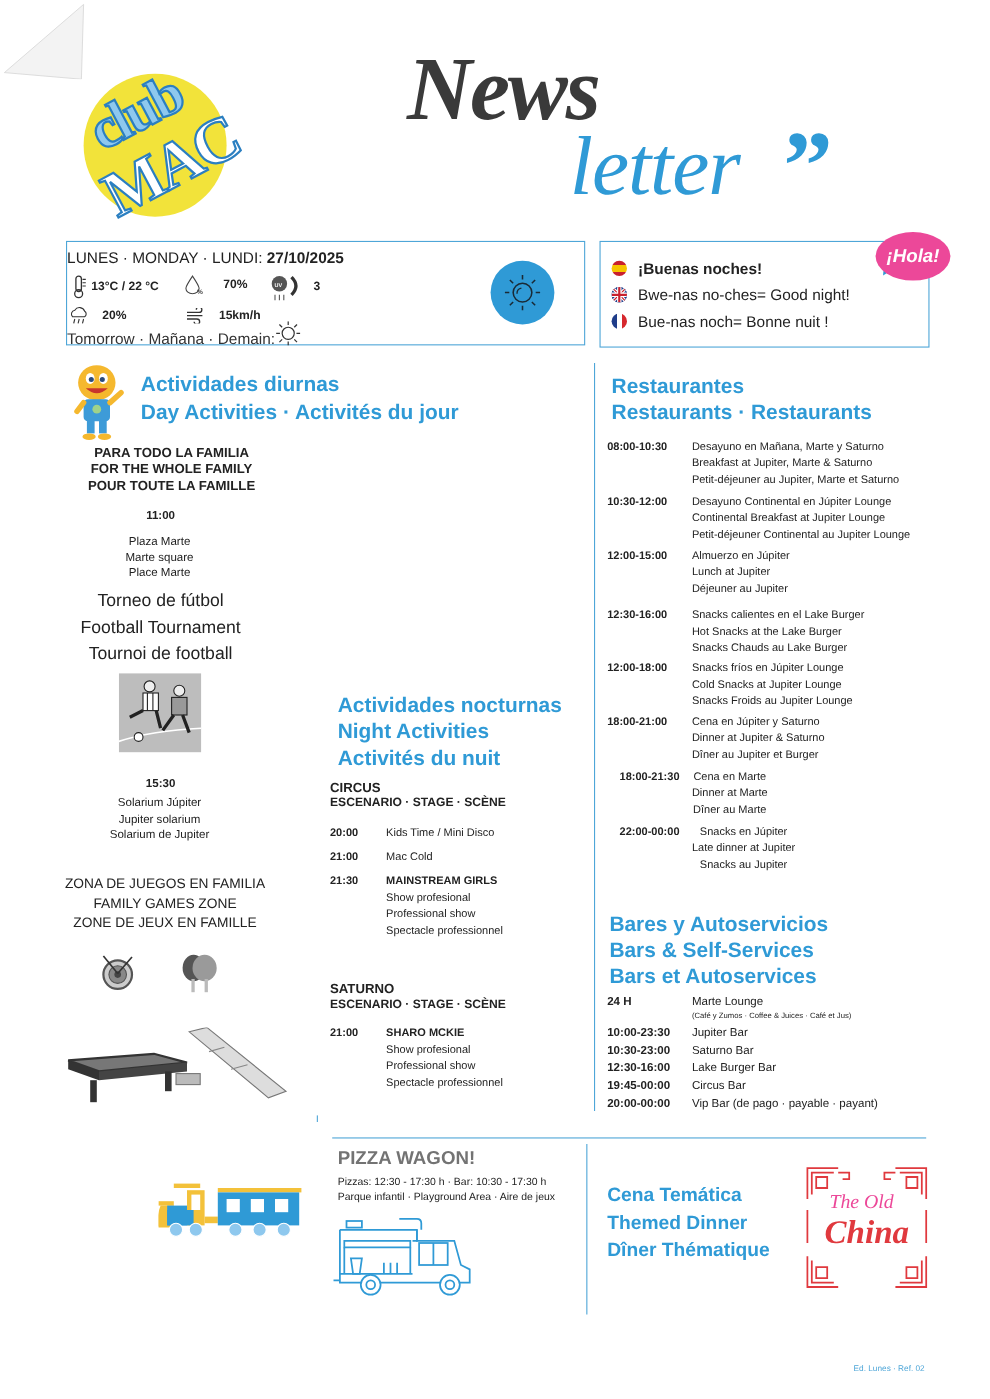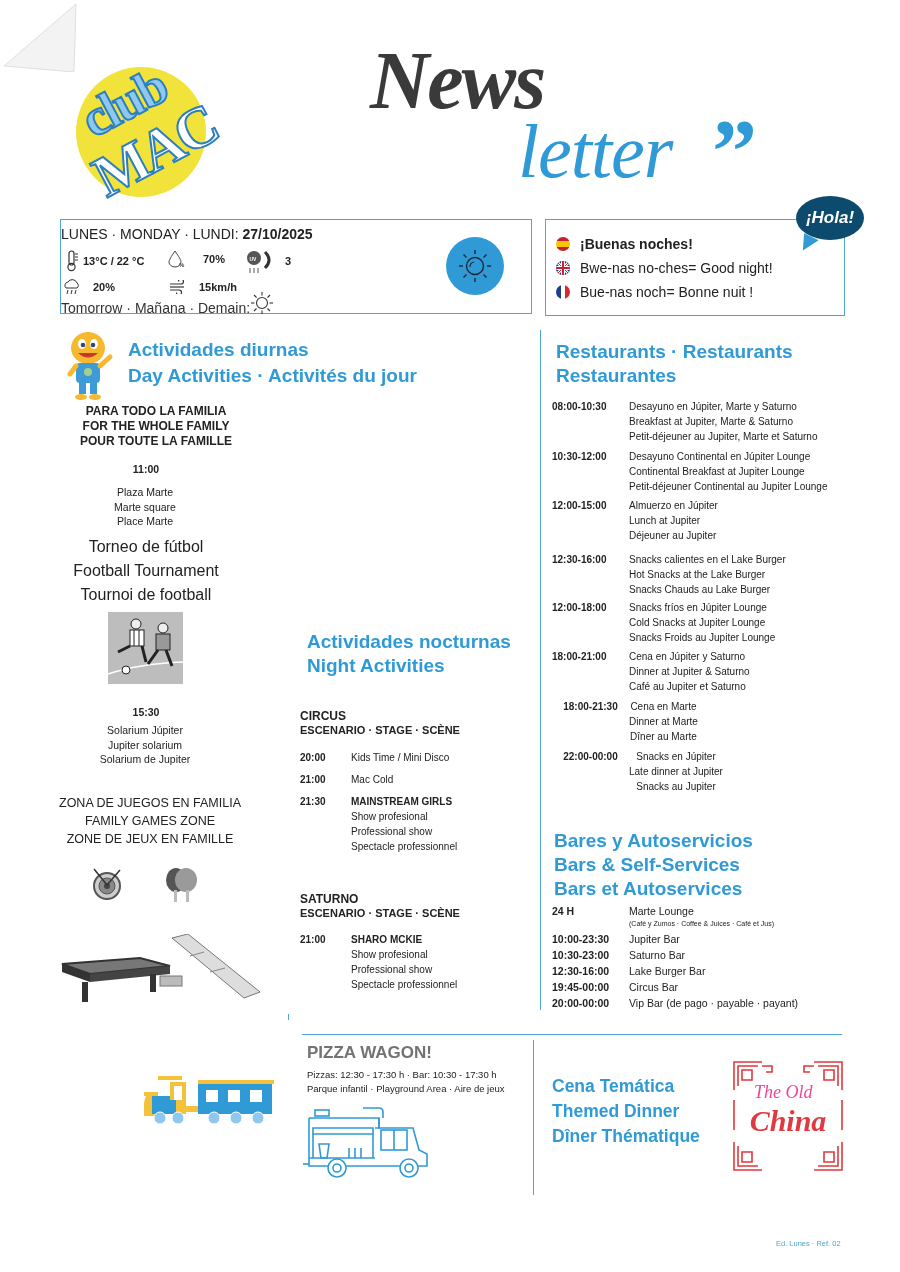--- a/index.html
+++ b/index.html
@@ -29,21 +29,21 @@
     .w-date { left: 0px; top: 6px; font-size: 14px; color:#222; }
     .w-date b { font-weight: bold; }
     .w-row { font-size: 11px; font-weight: bold; display:flex; align-items:center;text-align:center; }
     .w-sun-big { left: 385px; top: 17px; width: 58px; height: 58px; border-radius:50%; background:#2f9ad6; display:flex; align-items:center; justify-content:center; }
     .w-tomorrow { left: 0; top: 80px; font-size: 14px; color:#333; }
 
     
     .greet { left: 545px; top: 219px; width: 300px; height: 97px; border: 1px solid #4ea6d8; }
     .greet-row { display:flex; align-items:center; font-size: 14px; position:absolute; left: 10px; }
     .flag { width: 14px; height: 14px; border-radius:50%; margin-right: 10px; overflow:hidden; display:inline-block; }
-    .hola { left: 796px; top: 196px; width: 68px; height: 44px; border-radius: 50%; background:#0c4a6e; color:#fff; font: italic bold 17px "Liberation Sans", sans-serif; display:flex; align-items:center; justify-content:center; }
+    .hola { left: 796px; top: 211px; width: 68px; height: 44px; border-radius: 50%; background:#ec4899; color:#fff; font: italic bold 17px "Liberation Sans", sans-serif; display:flex; align-items:center; justify-content:center; }
     .hola-tail { left: 800px; top: 236px; width: 0; height: 0; border-left: 6px solid transparent; border-right: 10px solid transparent; border-top: 16px solid #2f9ad6; transform: rotate(25deg); }
 
     
     .vline { width: 1px; background: #4ea6d8; }
     .hline { height: 1px; background: #4ea6d8; }
 
     
     .mascot { left: 66px; top: 330px; width: 56px; height: 72px; }
     .center { text-align: center; }
     .small { font-size: 10.5px; line-height: 14.5px; }
@@ -289,20 +289,21 @@
     <rect x="90" y="40" width="6" height="18" fill="#333"></rect>
   <polygon points="112,4 128,0 200,58 184,64" fill="#ddd" stroke="#777"></polygon>
   <line x1="130" y1="22" x2="144" y2="18" stroke="#888"></line>
     <line x1="150" y1="38" x2="165" y2="34" stroke="#888"></line>
   <rect x="100" y="42" width="22" height="10" fill="#bbb" stroke="#777"></rect>
 </svg>
 
 <div class="abs sec-title" style="left:307px; top:630px;">
   <div>Actividades nocturnas</div>
   <div class="i">Night Activities</div>
+  <div>Activités du nuit</div>
 </div>
 
 <div class="abs b" style="left:300px; top:709px; font-size:12px; line-height:14px;">
   <div>CIRCUS</div>
   <div style="font-size:11px;"><span>ESCENARIO · </span><span class="i">STAGE</span><span> · SCÈNE</span></div>
 </div>
 <div class="srow" style="left:300px; top:750px;">
   <span class="tm" style="width:51px;">20:00</span>
   <span class="tx">Kids Time / Mini Disco</span>
 </div>
@@ -328,28 +329,28 @@
   <span class="tm" style="width:51px;">21:00</span>
   <span class="tx">
     <div class="b">SHARO MCKIE</div>
     <div>Show profesional</div>
     <div class="i">Professional show</div>
     <div>Spectacle professionnel</div>
   </span>
 </div>
 
 <div class="abs sec-title" style="left:556px; top:340px;">
+  <div>Restaurantes</div>
   <div><span class="i">Restaurants</span><span> · </span><span>Restaurants</span></div>
-  <div>Restaurantes</div>
 </div>
 
 <div class="rest-row" style="top:399px;">
   <span class="tm">08:00-10:30</span>
   <span>
-      <div>Desayuno en Júpiter, Marte y Saturno</div>
+      <div>Desayuno en Mañana, Marte y Saturno</div>
       <div class="i">Breakfast at Jupiter, Marte &amp; Saturno</div>
       <div>Petit-déjeuner au Jupiter, Marte et Saturno</div>
     </span>
 </div>
 <div class="rest-row" style="top:449px;">
   <span class="tm">10:30-12:00</span>
   <span>
       <div>Desayuno Continental en Júpiter Lounge</div>
       <div class="i">Continental Breakfast at Jupiter Lounge</div>
       <div>Petit-déjeuner Continental au Jupiter Lounge</div>
@@ -377,21 +378,21 @@
       <div>Snacks fríos en Júpiter Lounge</div>
       <div class="i">Cold Snacks at Jupiter Lounge</div>
       <div>Snacks Froids au Jupiter Lounge</div>
     </span>
 </div>
 <div class="rest-row" style="top:649px;">
   <span class="tm">18:00-21:00</span>
   <span>
       <div>Cena en Júpiter y Saturno</div>
       <div class="i">Dinner at Jupiter &amp; Saturno</div>
-      <div>Café au Jupiter et Saturno</div>
+      <div>Dîner au Jupiter et Burger</div>
     </span>
 </div>
 <div class="rest-row" style="top:699px;text-align:center;">
   <span class="tm">18:00-21:30</span>
   <span>
       <div>Cena en Marte</div>
       <div class="i">Dinner at Marte</div>
       <div>Dîner au Marte</div>
     </span>
 </div>

